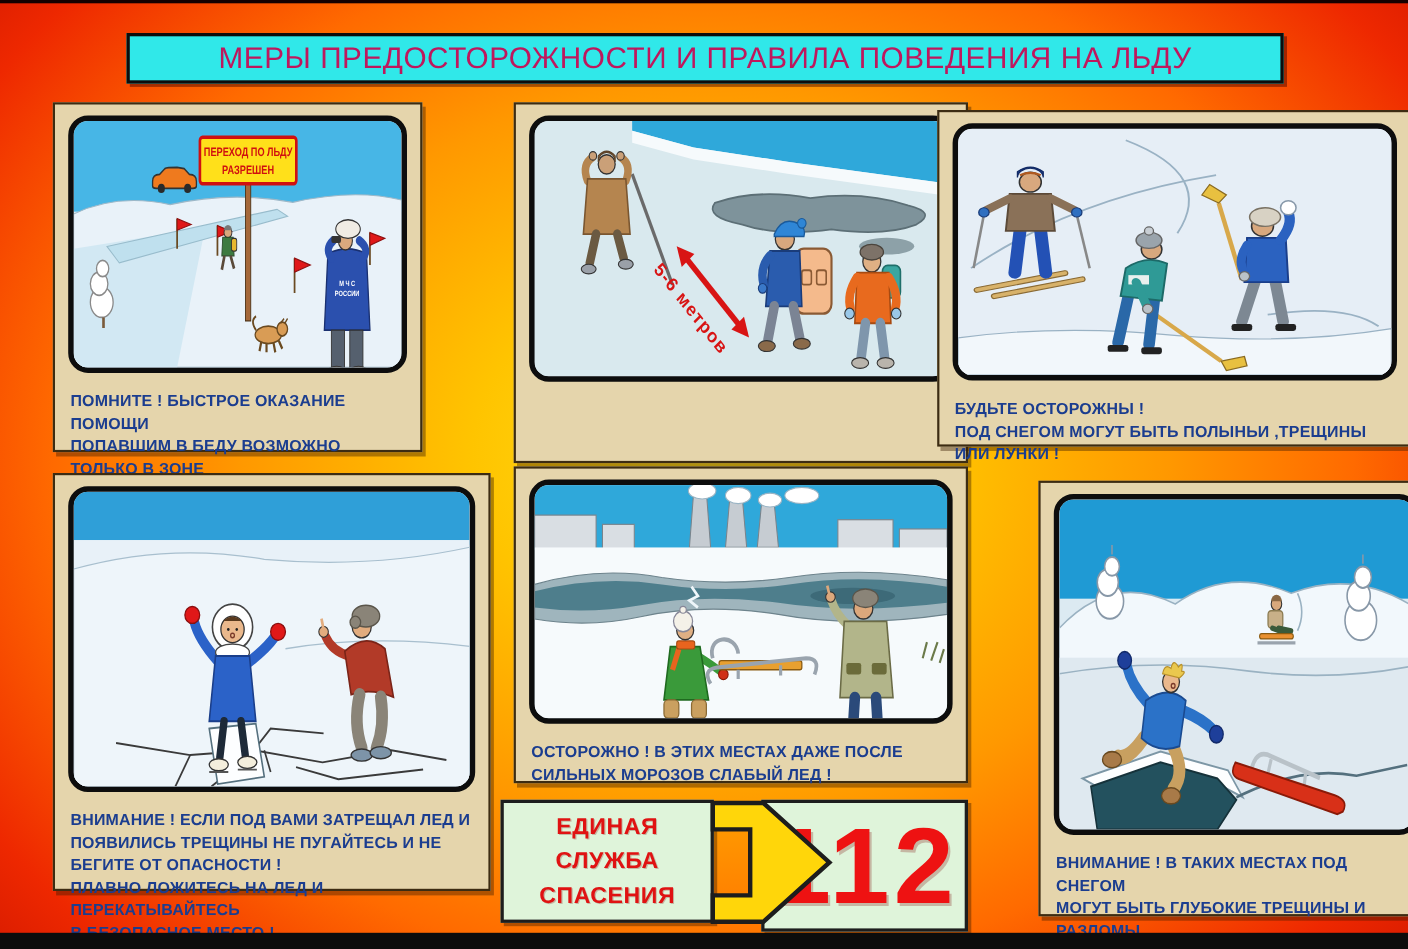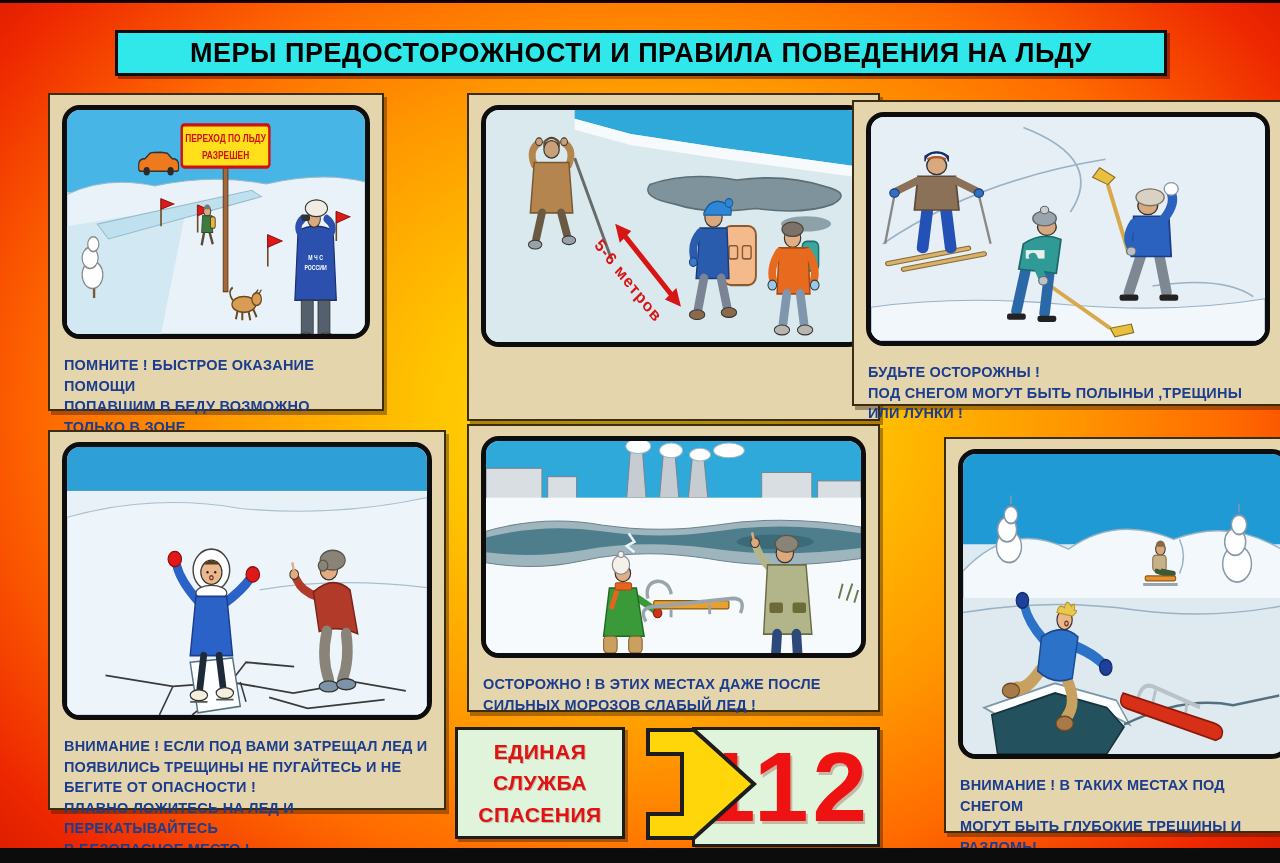--- a/index.html
+++ b/index.html
@@ -9,21 +9,21 @@
     background:radial-gradient(ellipse 110% 130% at 50% 48%,
       #ffe21a 0%,#ffc400 15%,#ff9800 30%,#ff6a00 42%,
       #ee2800 55%,#c00d00 68%,#8a0400 80%,#4e0000 92%,#2e0000 100%);
   }
   .edge-top{position:absolute;left:0;top:0;width:100%;height:3px;background:#150000;}
   .edge-bottom{position:absolute;left:0;bottom:0;width:100%;height:15px;background:#0c0c0c;}
   .title-bar{
     position:absolute;left:115px;top:30px;width:1046px;height:40px;
     background:#30e8e9;border:3px solid #0d0d0d;
     display:flex;align-items:center;justify-content:center;
-    font-size:27px;font-weight:bold;color:#000000;letter-spacing:.5px;
+    font-size:27px;font-weight:normal;color:#be185d;letter-spacing:.5px;
     box-shadow:3px 3px 0 rgba(60,0,0,.45);
   }
   .card{
     position:absolute;background:#e5d5ac;border:2px solid #3c2c12;
     padding:10px 12px;box-sizing:border-box;
     box-shadow:3px 4px 0 rgba(55,25,0,.4);
   }
   .illus{
     border:5px solid #0d0d0d;border-radius:18px;overflow:hidden;
     background:#dceaf2;
@@ -428,21 +428,21 @@
           <circle cx="42" cy="16" r="8" fill="#eab88c" stroke="#333" stroke-width="1.2"></circle>
           <path d="M34,10 Q36,2 42,6 Q44,-2 49,5 Q54,0 52,8 Q58,8 50,13 Z" fill="#eac84e" stroke="#b8902a" stroke-width="1"></path>
           <circle cx="44" cy="19" r="1.8" fill="none" stroke="#7a3a2a" stroke-width="1.2"></circle>
         </g>
       </svg>
     </div>
     <p class="caption">ВНИМАНИЕ ! В ТАКИХ МЕСТАХ ПОД СНЕГОМ
 МОГУТ БЫТЬ ГЛУБОКИЕ ТРЕЩИНЫ И РАЗЛОМЫ.</p>
   </section>
 
-  <div class="rescue-box" style="left:455px;top:727px;width:170px;height:112px;">
+  <div class="rescue-box" style="left:455px;top:727px;width:194px;height:112px;">
     <div class="rescue-label">ЕДИНАЯ
 СЛУЖБА
 СПАСЕНИЯ</div>
   </div>
   <svg class="rescue-arrow" style="left:642px;top:722px;" width="120" height="124" viewBox="0 0 120 124">
     <polygon points="6,8 52,8 112,62 52,116 6,116 6,92 40,92 40,32 6,32" fill="#ffd60a" stroke="#1d1d1d" stroke-width="4"></polygon>
   </svg>
   <div class="rescue-box" style="left:692px;top:727px;width:188px;height:120px;">
     <span class="rescue-number">112</span>
   </div>

